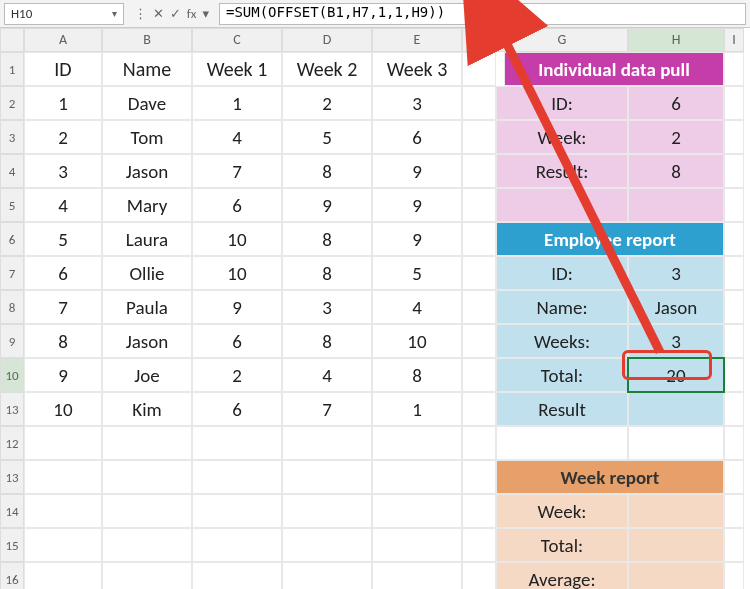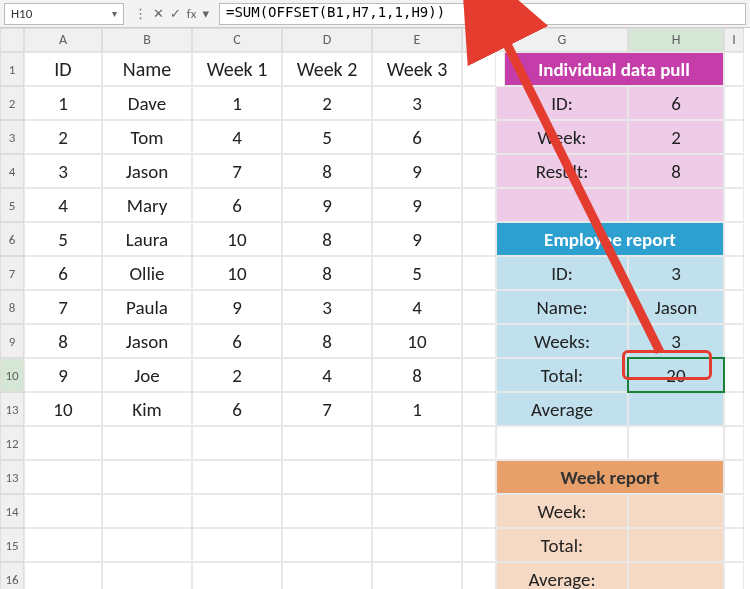--- a/index.html
+++ b/index.html
@@ -156,21 +156,21 @@
     <div class="cell merge-pale2">Total:</div>
     <div class="cell merge-pale2 selected-cell">20</div>
     <div class="cell"></div>
     <div class="rowhdr">13</div>
     <div class="cell">10</div>
     <div class="cell">Kim</div>
     <div class="cell">6</div>
     <div class="cell">7</div>
     <div class="cell">1</div>
     <div class="cell"></div>
-    <div class="cell merge-pale2">Average</div>
+    <div class="cell merge-pale2">Result</div>
     <div class="cell merge-pale2"></div>
     <div class="cell"></div>
     <div class="rowhdr">12</div>
     <div class="cell"></div>
     <div class="cell"></div>
     <div class="cell"></div>
     <div class="cell"></div>
     <div class="cell"></div>
     <div class="cell"></div>
     <div class="cell"></div>

